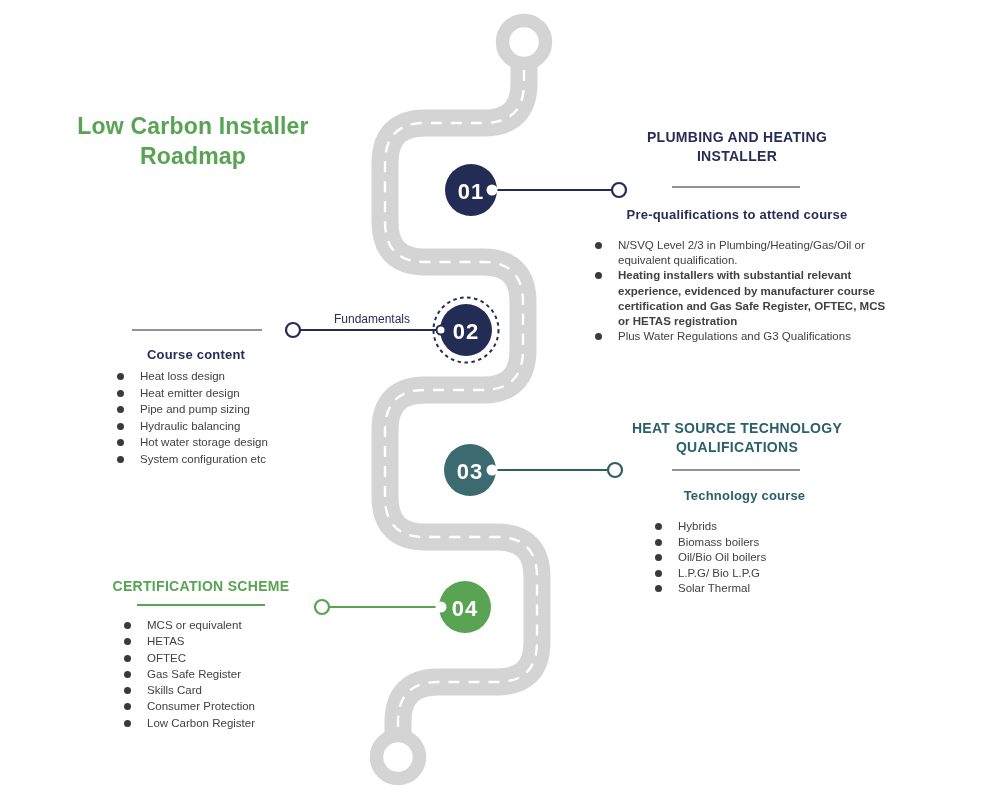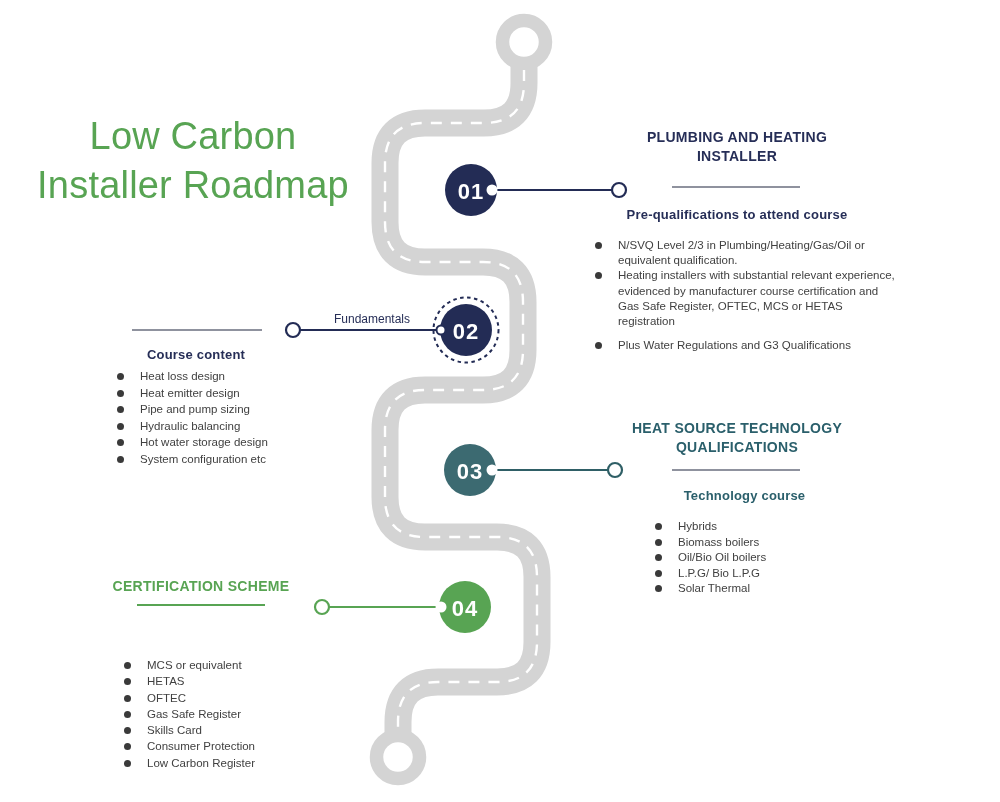--- a/index.html
+++ b/index.html
@@ -3,21 +3,21 @@
 <meta charset="utf-8">
 <style>
   html,body{margin:0;padding:0;background:#ffffff;}
   #canvas{
     position:relative;width:1000px;height:802px;background:#ffffff;overflow:hidden;
     font-family:"Liberation Sans","DejaVu Sans",sans-serif;
   }
   .abs{position:absolute;}
   svg{position:absolute;left:0;top:0;}
   .title{
-    width:330px;text-align:center;font-size:38px;font-weight:normal;line-height:1.3;
+    width:330px;text-align:center;font-size:23px;font-weight:bold;line-height:1.3;
     color:#58a453;letter-spacing:0.2px;
   }
   .heading{
     font-weight:bold;text-align:center;font-size:14px;line-height:1.38;letter-spacing:0.3px;
   }
   .navy{color:#262e57;}
   .tealc{color:#2a5f6b;}
   .greenc{color:#3f9142;}
   .underline{height:2px;background:#8f929e;}
   .underline.green{background:#58a453;}
@@ -97,21 +97,21 @@
   <div class="abs title" style="left:28px;top:112px;">Low Carbon Installer Roadmap</div>
 
   <div class="abs heading navy" style="left:607px;top:128px;width:260px;">PLUMBING AND HEATING INSTALLER</div>
   <div class="abs underline" style="left:672px;top:186px;width:128px;"></div>
   <div class="abs subheading navy" style="left:607px;top:207px;width:260px;">Pre-qualifications to attend course</div>
   <div class="abs bullets" style="left:595px;top:238px;width:300px;">
     <div class="bullet" style="">
       <span class="dot"></span>
       <span class="btext">N/SVQ Level 2/3 in Plumbing/Heating/Gas/Oil or equivalent qualification.</span>
     </div>
-    <div class="bullet" style="margin-bottom:9px;">
+    <div class="bullet" style="font-weight:bold;">
       <span class="dot"></span>
       <span class="btext">Heating installers with substantial relevant experience, evidenced  by manufacturer course certification and Gas Safe Register, OFTEC, MCS or HETAS registration</span>
     </div>
     <div class="bullet">
       <span class="dot"></span>
       <span class="btext">Plus Water Regulations and G3 Qualifications</span>
     </div>
   </div>
 
   <div class="abs underline" style="left:132px;top:329px;width:130px;"></div>
@@ -165,21 +165,21 @@
         <span class="btext">L.P.G/ Bio L.P.G</span>
       </div>
     <div class="bullet">
         <span class="dot"></span>
         <span class="btext">Solar Thermal</span>
       </div>
   </div>
 
   <div class="abs heading greenc" style="left:81px;top:577px;width:240px;color:#58a453;">CERTIFICATION SCHEME</div>
   <div class="abs underline green" style="left:137px;top:604px;width:128px;"></div>
-  <div class="abs bullets list-cert" style="left:124px;top:618px;width:230px;margin-top:40px;">
+  <div class="abs bullets list-cert" style="left:124px;top:618px;width:230px;">
     <div class="bullet">
         <span class="dot"></span>
         <span class="btext">MCS or equivalent</span>
       </div>
     <div class="bullet">
         <span class="dot"></span>
         <span class="btext">HETAS</span>
       </div>
     <div class="bullet">
         <span class="dot"></span>

